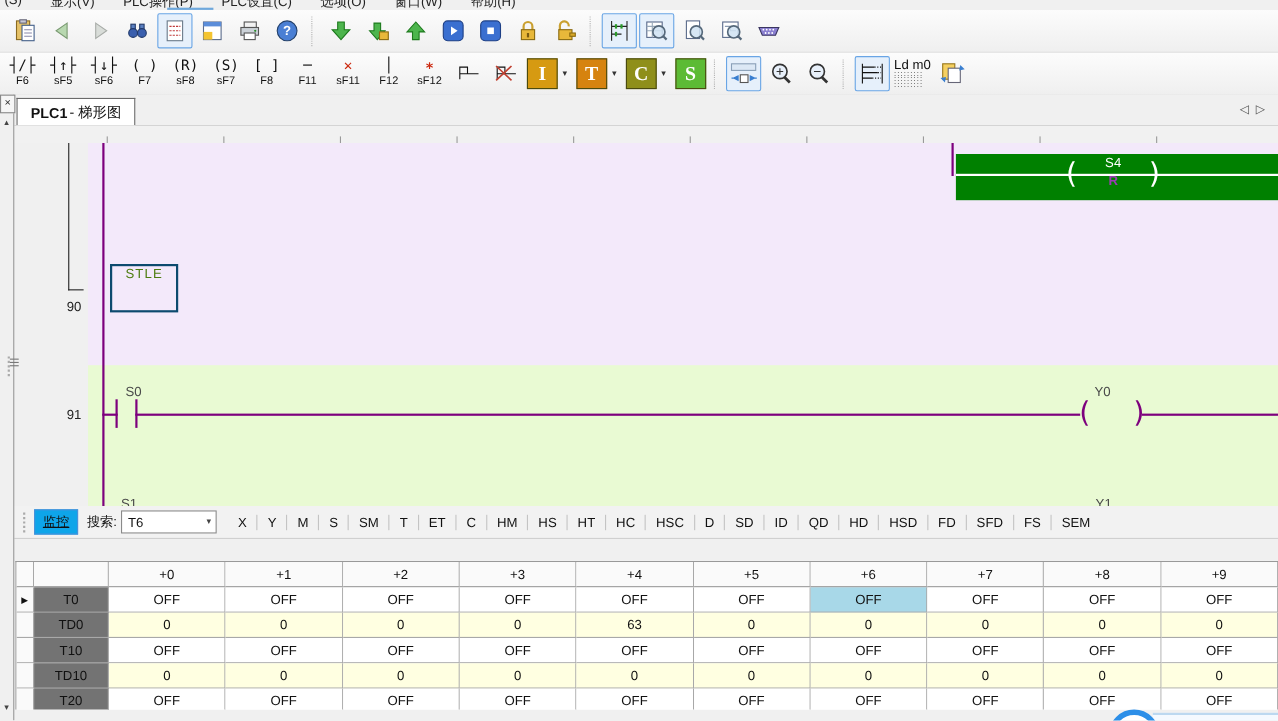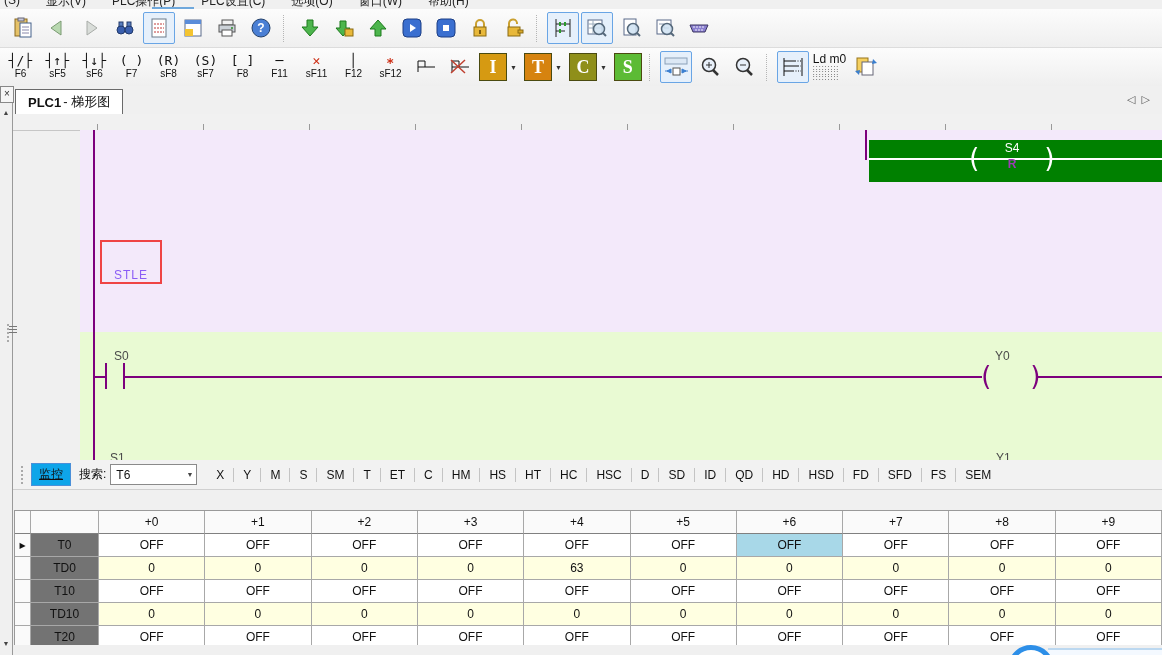--- a/index.html
+++ b/index.html
@@ -64,22 +64,22 @@
   #greenzone{position:absolute;left:0;top:202px;right:0;bottom:0;background:#e9fad3}
   #busbar{position:absolute;left:13px;top:0;width:2px;bottom:0;background:#7d007d}
   
   #s4block{position:absolute;left:789px;top:10px;width:300px;height:42px;background:#008000}
   #s4wire{position:absolute;left:789px;top:28px;width:305px;height:2px;background:#fff}
   #s4conn{position:absolute;left:785px;top:0;width:2px;height:30px;background:#7d007d}
   .coilarc{position:absolute;font-size:26px;line-height:26px;font-family:"DejaVu Sans Mono",monospace}
   #s4lab{position:absolute;left:892px;top:11px;width:80px;text-align:center;color:#fff}
   #s4r{position:absolute;left:892px;top:27px;width:80px;text-align:center;color:#9b3bb5;font-weight:bold}
   
-  #stlebox{position:absolute;left:20px;top:110px;width:58px;height:40px;border:2px solid #ef4444;
-           display:flex;align-items:flex-end;justify-content:center;color:#8b5cf6;letter-spacing:1px}
+  #stlebox{position:absolute;left:20px;top:110px;width:58px;height:40px;border:2px solid #0c4a6e;
+           display:flex;align-items:flex-start;justify-content:center;color:#4d7c0f;letter-spacing:1px}
   
   .wire{position:absolute;height:2px;background:#7d007d}
   .cbar{position:absolute;width:2px;height:26px;background:#7d007d}
   .devlab{position:absolute;color:#4a4a4a}
   .gap{position:absolute;height:4px}
   
   #panel{position:absolute;left:12px;top:460px;right:0;bottom:0;background:#f0f0f0;z-index:5}
   #paneltitle{height:19px;border:1px solid #999;margin:1px 1px 0 1px;background:#f4f4f4;
               display:flex;align-items:center;padding-left:6px}
   #pin{margin-left:auto;margin-right:8px}
@@ -428,20 +428,26 @@
       <div class="tick" style="left: 191px;"></div>
       <div class="tick" style="left: 297px;"></div>
       <div class="tick" style="left: 403px;"></div>
       <div class="tick" style="left: 509px;"></div>
       <div class="tick" style="left: 615px;"></div>
       <div class="tick" style="left: 721px;"></div>
       <div class="tick" style="left: 827px;"></div>
       <div class="tick" style="left: 933px;"></div>
       <div class="tick" style="left: 1039px;"></div>
     </div>
+  <div id="gutter">
+    <div id="branchline"></div>
+    <div class="rungnum" style="top:142px">90</div>
+    <div class="rungnum" style="top:240px">91</div>
+
+  </div>
   <div id="canvas">
     <div id="greenzone"></div>
     <div id="busbar"></div>
 
     <div id="s4conn"></div>
     <div id="s4block"></div>
     <div id="s4wire"></div>
     <div class="coilarc" style="left:886px;top:15px;color:#fff">(</div>
     <div class="coilarc" style="left:962px;top:15px;color:#fff">)</div>
     <div id="s4lab">S4</div>

